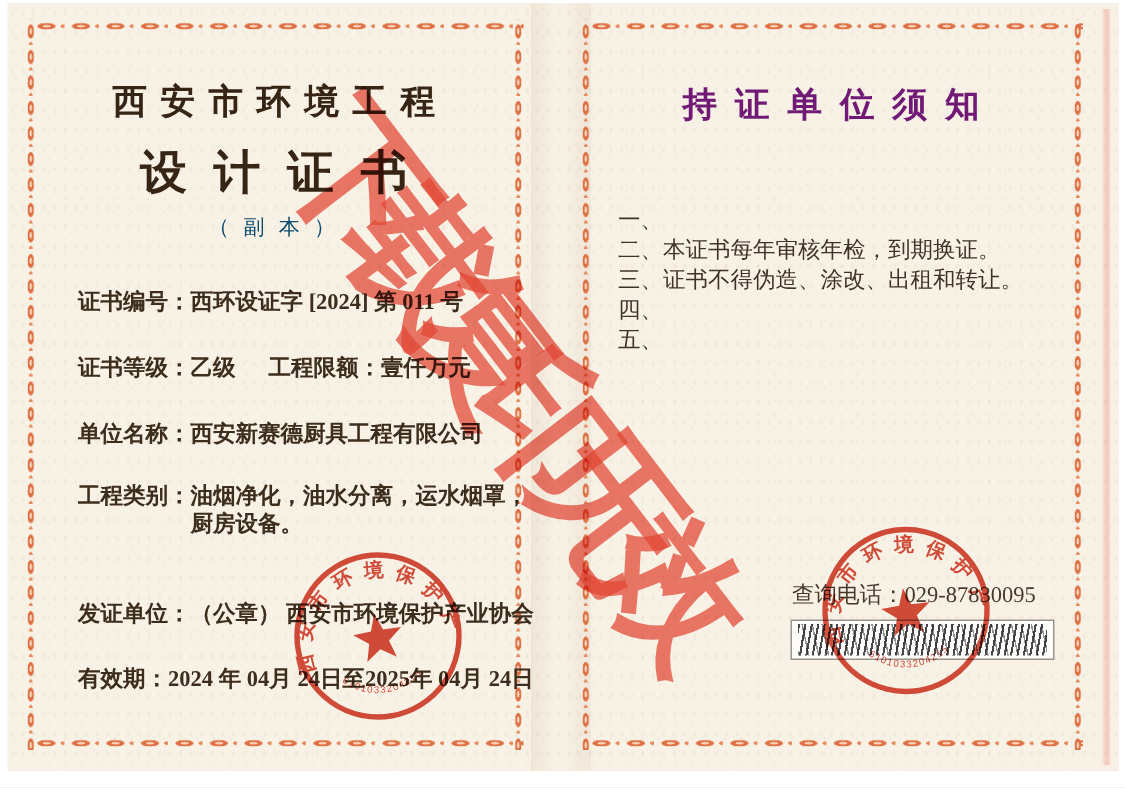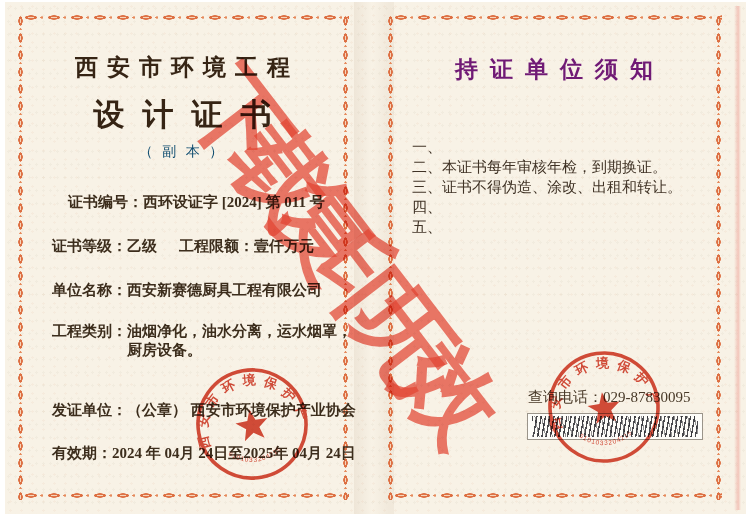--- a/index.html
+++ b/index.html
@@ -64,26 +64,26 @@
   <div class="bh" style="left:390px;top:491px;width:332px;"></div>
   <div class="bv" style="left:386px;top:13px;height:487px;"></div>
   <div class="bv" style="left:714px;top:13px;height:487px;"></div>
 
   <div class="t heading-sans z2" style="left:20px;top:94px;width:325px;text-align:center;font-size:31px;letter-spacing:18px;text-indent:18px;">设计证书</div>
 
   <div class="t heading-sans z2" style="left:20px;top:52px;width:325px;text-align:center;font-size:23px;letter-spacing:9px;text-indent:9px;">西安市环境工程</div>
 
   <div class="t z2" style="left:20px;top:143px;width:325px;text-align:center;font-size:14px;letter-spacing:3px;color:#0c4a6e;">（ 副 本 ）</div>
 
-  <div class="fieldrow z2" style="left:68px;top:193px;">
+  <div class="fieldrow z2" style="left:52px;top:193px;">
     <span class="lbl">证书编号：</span>
     <span>西环设证字 [2024] 第 011 号</span>
   </div>
 
-  <div class="fieldrow z2" style="left:52px;top:237px;">
+  <div class="fieldrow z2" style="left:52px;top:237px;font-family:Liberation Mono, monospace;">
     <span class="lbl">证书等级：</span>
     <span style="margin-right:22px;">乙级</span>
     <span class="lbl">工程限额：</span>
     <span>壹仟万元</span>
   </div>
 
   <div class="fieldrow z2" style="left:52px;top:322px;">
     <span class="lbl">工程类别：</span>
     <span style="width:232px;">油烟净化，油水分离，运水烟罩，厨房设备。</span>
   </div>

